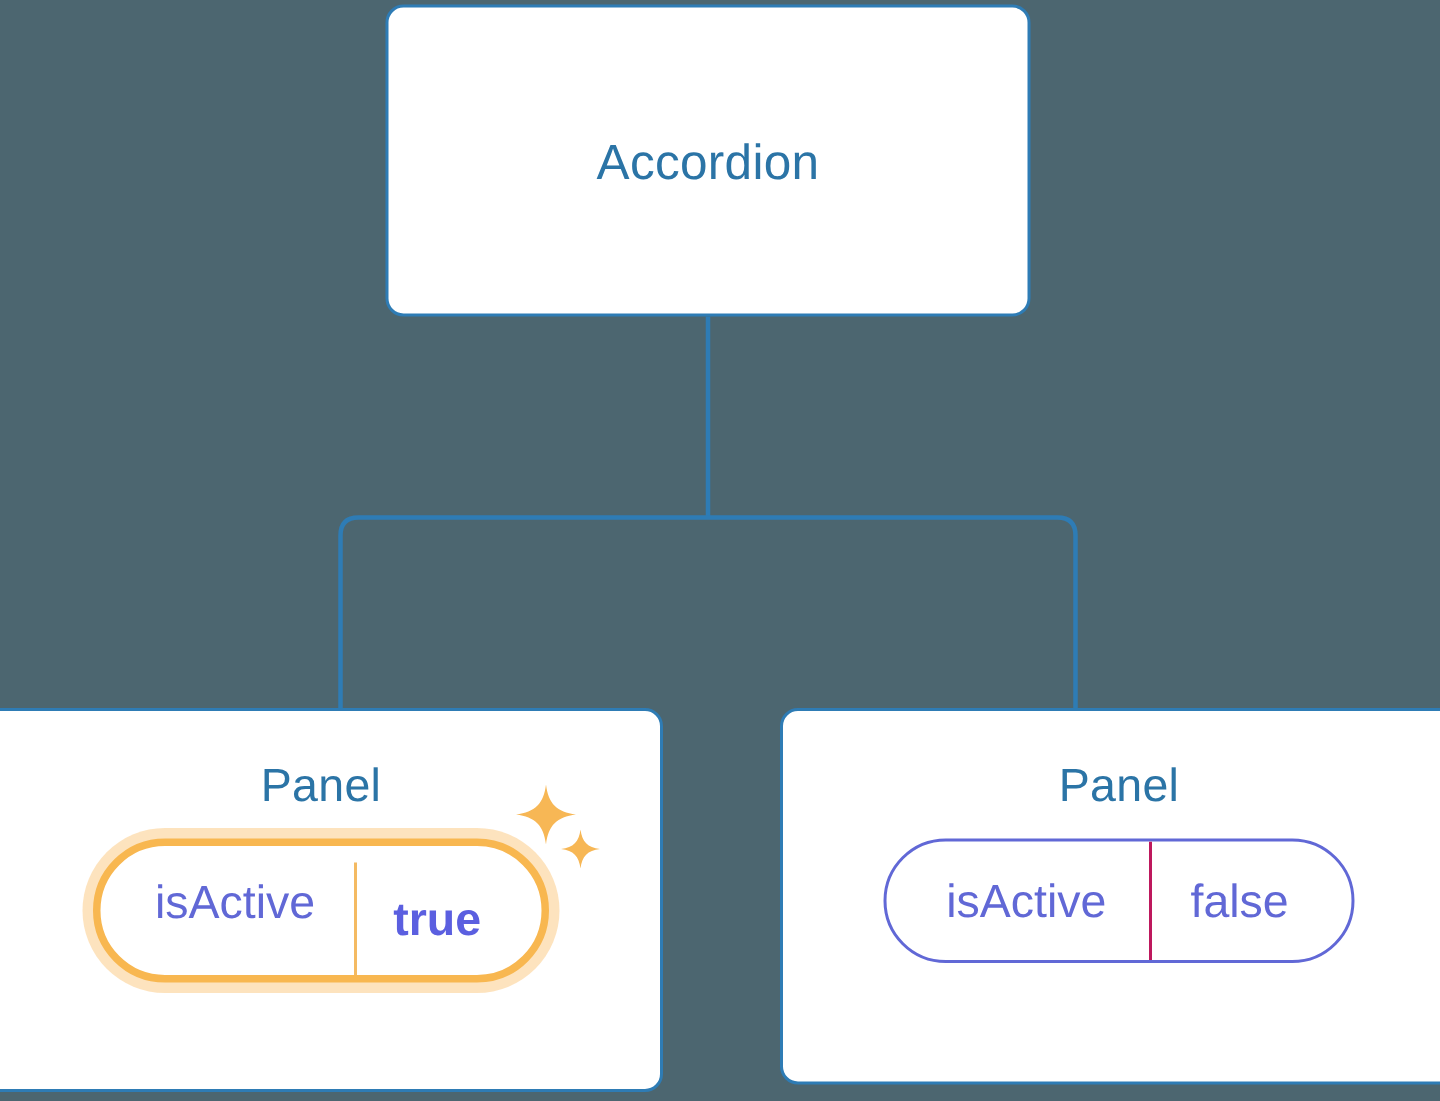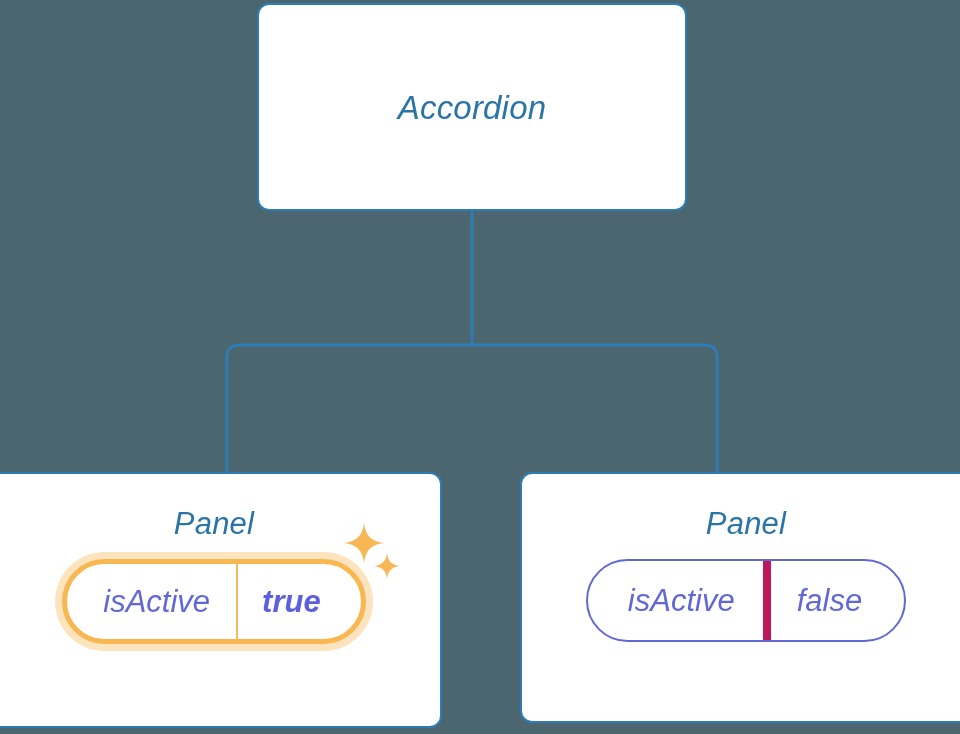--- a/index.html
+++ b/index.html
@@ -11,21 +11,20 @@
     width: 960px;
     height: 734px;
     background: #4c6670;
     font-family: "Liberation Sans", sans-serif;
     overflow: hidden;
   }
   #stage {
     position: relative;
     width: 960px;
     height: 624px;
-    font-style: italic;
   }
 
   
   #connectors {
     position: absolute;
     left: 0;
     top: 0;
     width: 960px;
     height: 734px;
     pointer-events: none;
@@ -118,31 +117,32 @@
     font-size: 31px;
     line-height: 1;
     white-space: nowrap;
   }
 
   .prop-pill.plain .prop-key {
     padding: 24px 28px 24px 40px;
   }
   .prop-pill.plain .prop-val {
     padding: 24px 42px 24px 26px;
-    border-left: 8px solid #be185d;
+    border-left: 2px solid #be185d;
   }
 
   .prop-pill.highlight .prop-key {
     padding: 22px 26px 22px 36px;
   }
   .prop-pill.highlight .prop-val {
     padding: 22px 40px 22px 24px;
     border-left: 2px solid #f4ba62;
     font-weight: 700;
     color: #5b5fe0;
+    margin-top: 11px;
   }
 
   
   .sparkle-group {
     position: absolute;
     right: -46px;
     top: -36px;
     width: 70px;
     height: 70px;
     pointer-events: none;

